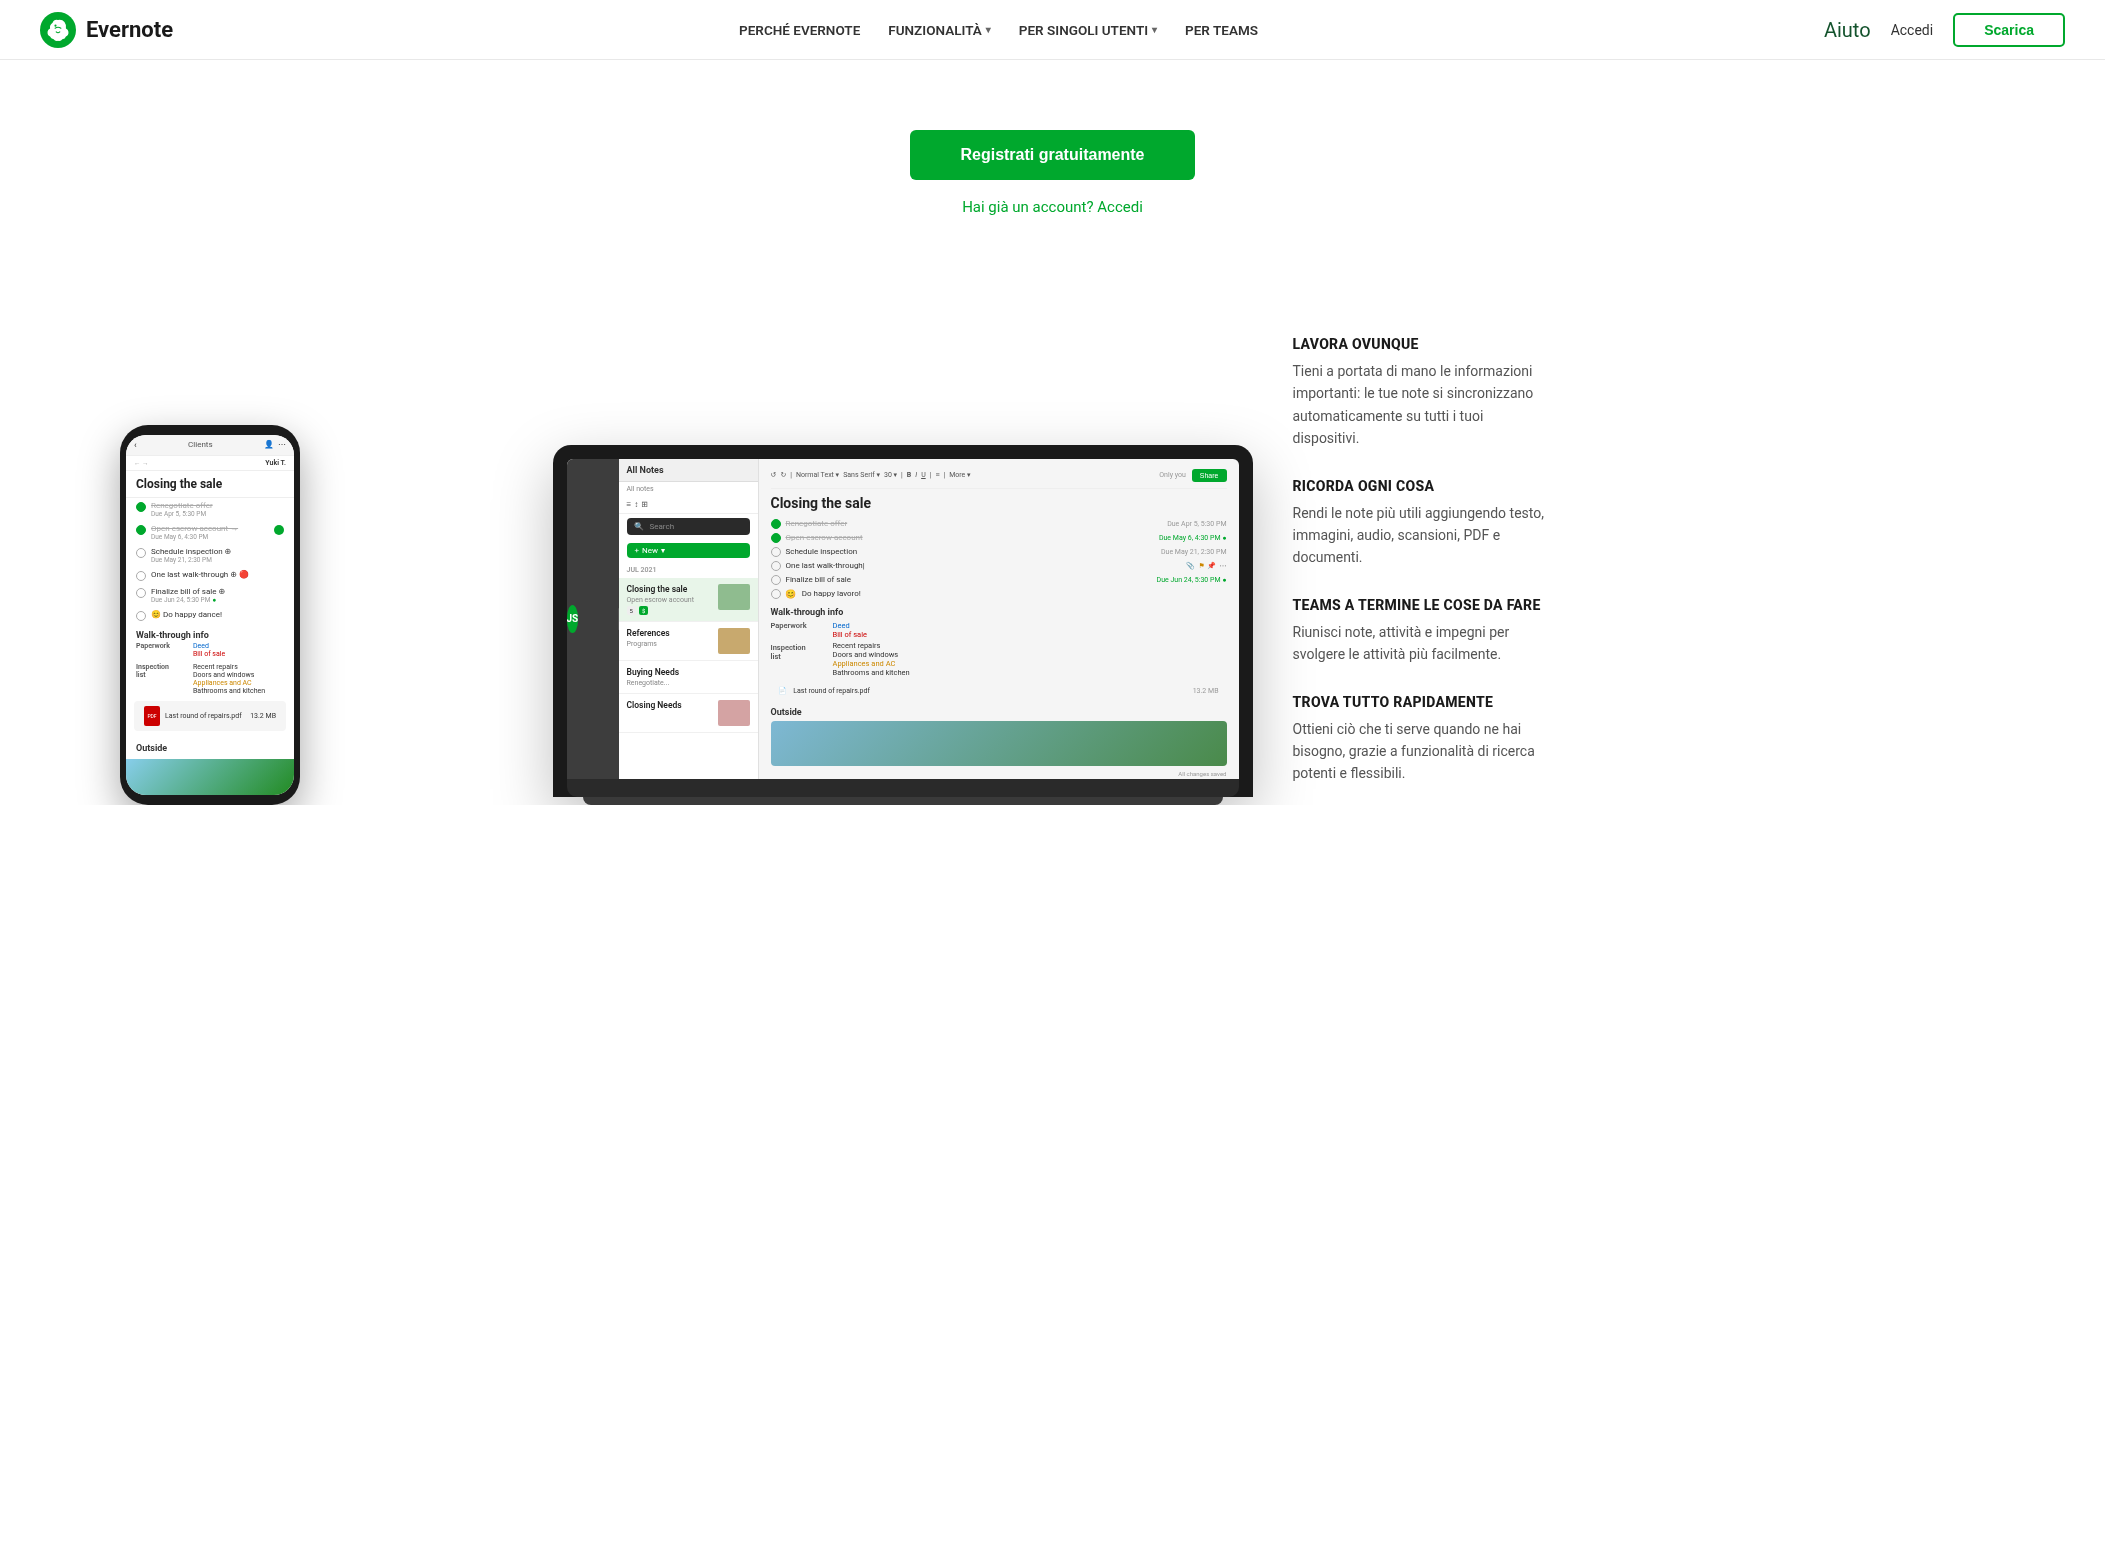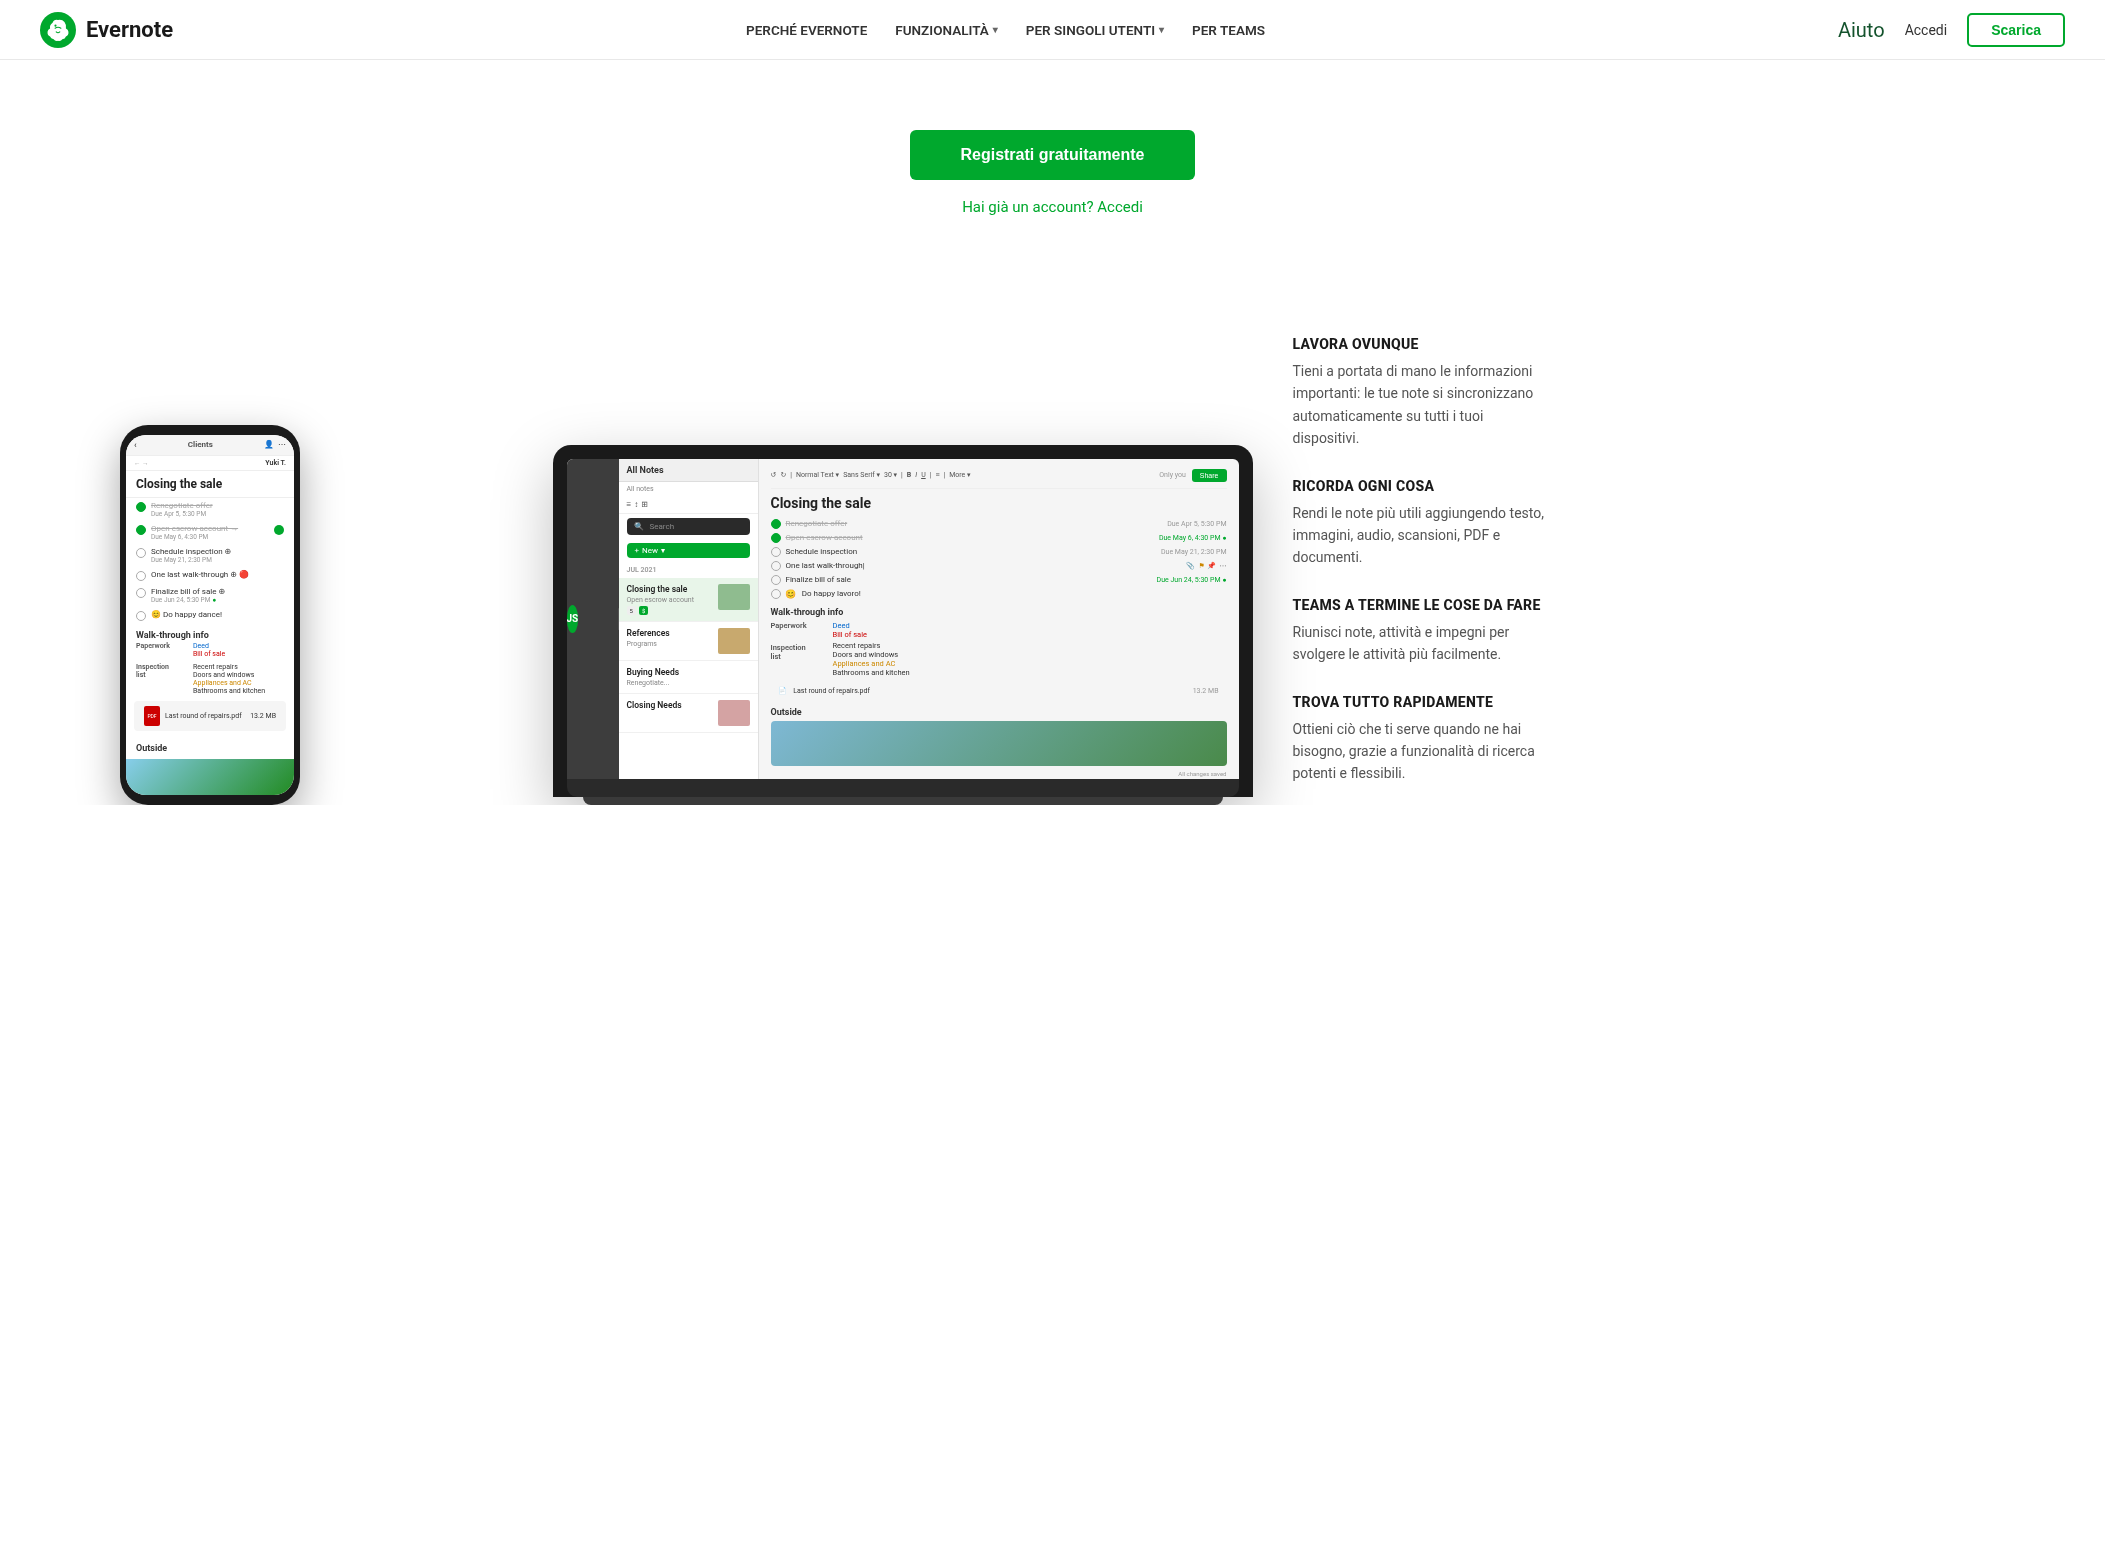--- a/index.html
+++ b/index.html
@@ -8,21 +8,21 @@
     
     nav {
       display: flex; align-items: center; justify-content: space-between;
       padding: 0 40px; height: 60px; border-bottom: 1px solid #e8e8e8;
       position: sticky; top: 0; background: #fff; z-index: 100;
     }
     .nav-link { font-size: 13.5px; font-weight: 600; color: #333; text-decoration: none; cursor: pointer; }
     .nav-link-with-arrow { display: flex; align-items: center; gap: 4px; }
     .btn-scarica {
       border: 2px solid #00a82d; color: #00a82d; background: transparent;
-      padding: 7px 22px; border-radius: 5px; font-size: 14px; font-weight: 600;
+      padding: 7px 29px; border-radius: 5px; font-size: 14px; font-weight: 600;
       cursor: pointer;
     }
 
     
     .hero { text-align: center; padding: 70px 20px 40px; }
     .hero h1 { font-size: 52px; font-weight: 800; color: #1a1a1a; line-height: 1.15; max-width: 900px; margin: 0 auto 24px; }
     .hero p { font-size: 18px; color: #555; max-width: 520px; margin: 0 auto 36px; line-height: 1.6; }
     .btn-register {
       background: #00a82d; color: #fff; border: none; padding: 16px 50px;
       border-radius: 6px; font-size: 16px; font-weight: 600; cursor: pointer;
@@ -311,21 +311,21 @@
     <div class="laptop-foot"></div>
   </div>
 
   <div style="position:absolute;left:120px;bottom:0;width:180px;">
     <div class="phone">
       <div class="phone-screen">
         <div class="phone-app-ui">
 
           <div class="phone-toolbar">
             <span style="font-size:9px;color:#333;">‹</span>
-            <span style="font-size:8px;color:#555;font-weight:700;">Clients</span>
+            <span style="font-size:8px;color:#555;font-weight:400;">Clients</span>
             <div style="display:flex;gap:4px;">
               <span style="font-size:8px;">👤</span>
               <span style="font-size:8px;">⋯</span>
             </div>
           </div>
           <div style="display:flex;justify-content:space-between;padding:3px 8px;font-size:6.5px;color:#aaa;border-bottom:1px solid #eee;">
             <span>← →</span>
             <span style="color:#333;font-size:7px;font-weight:600;">Yuki T.</span>
           </div>
 

